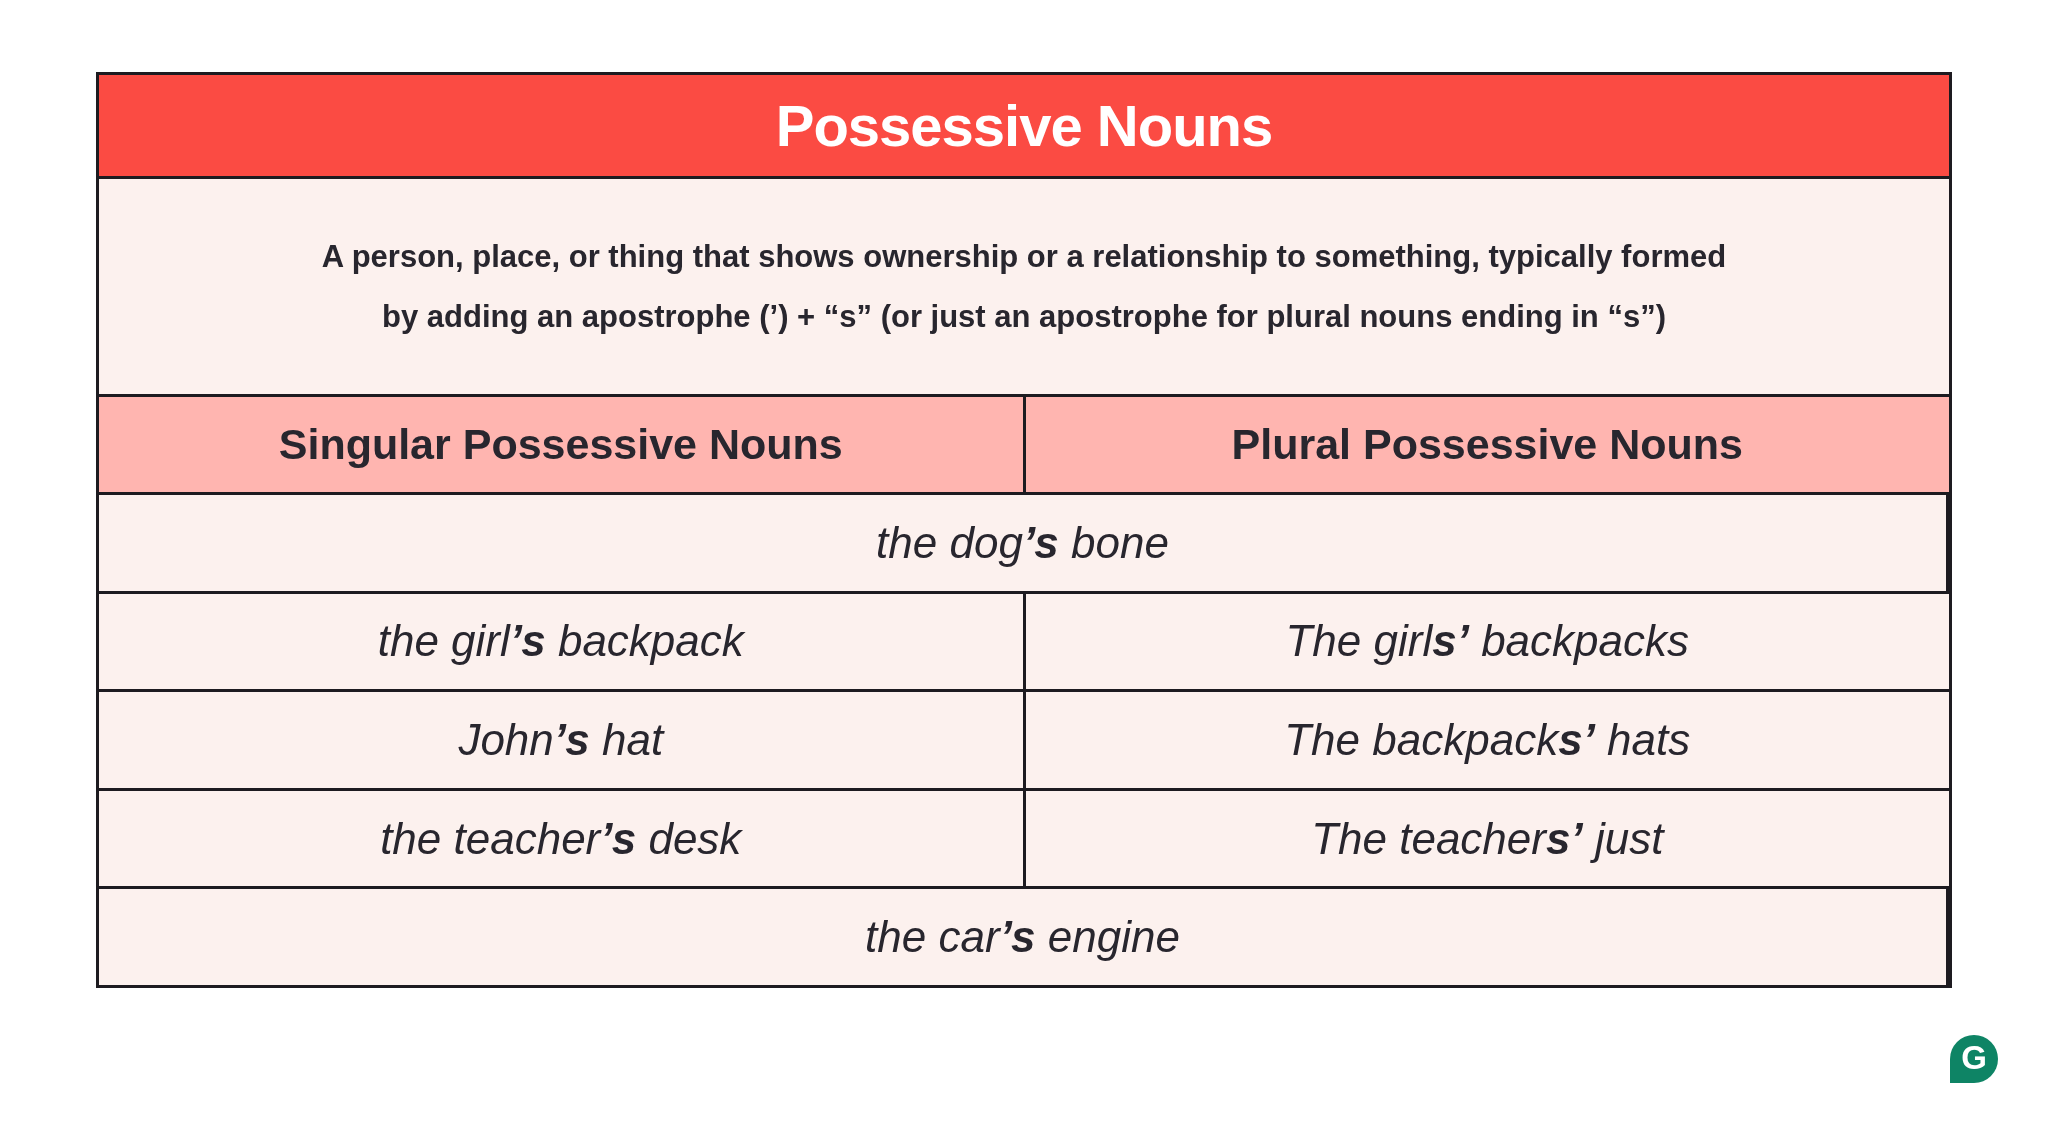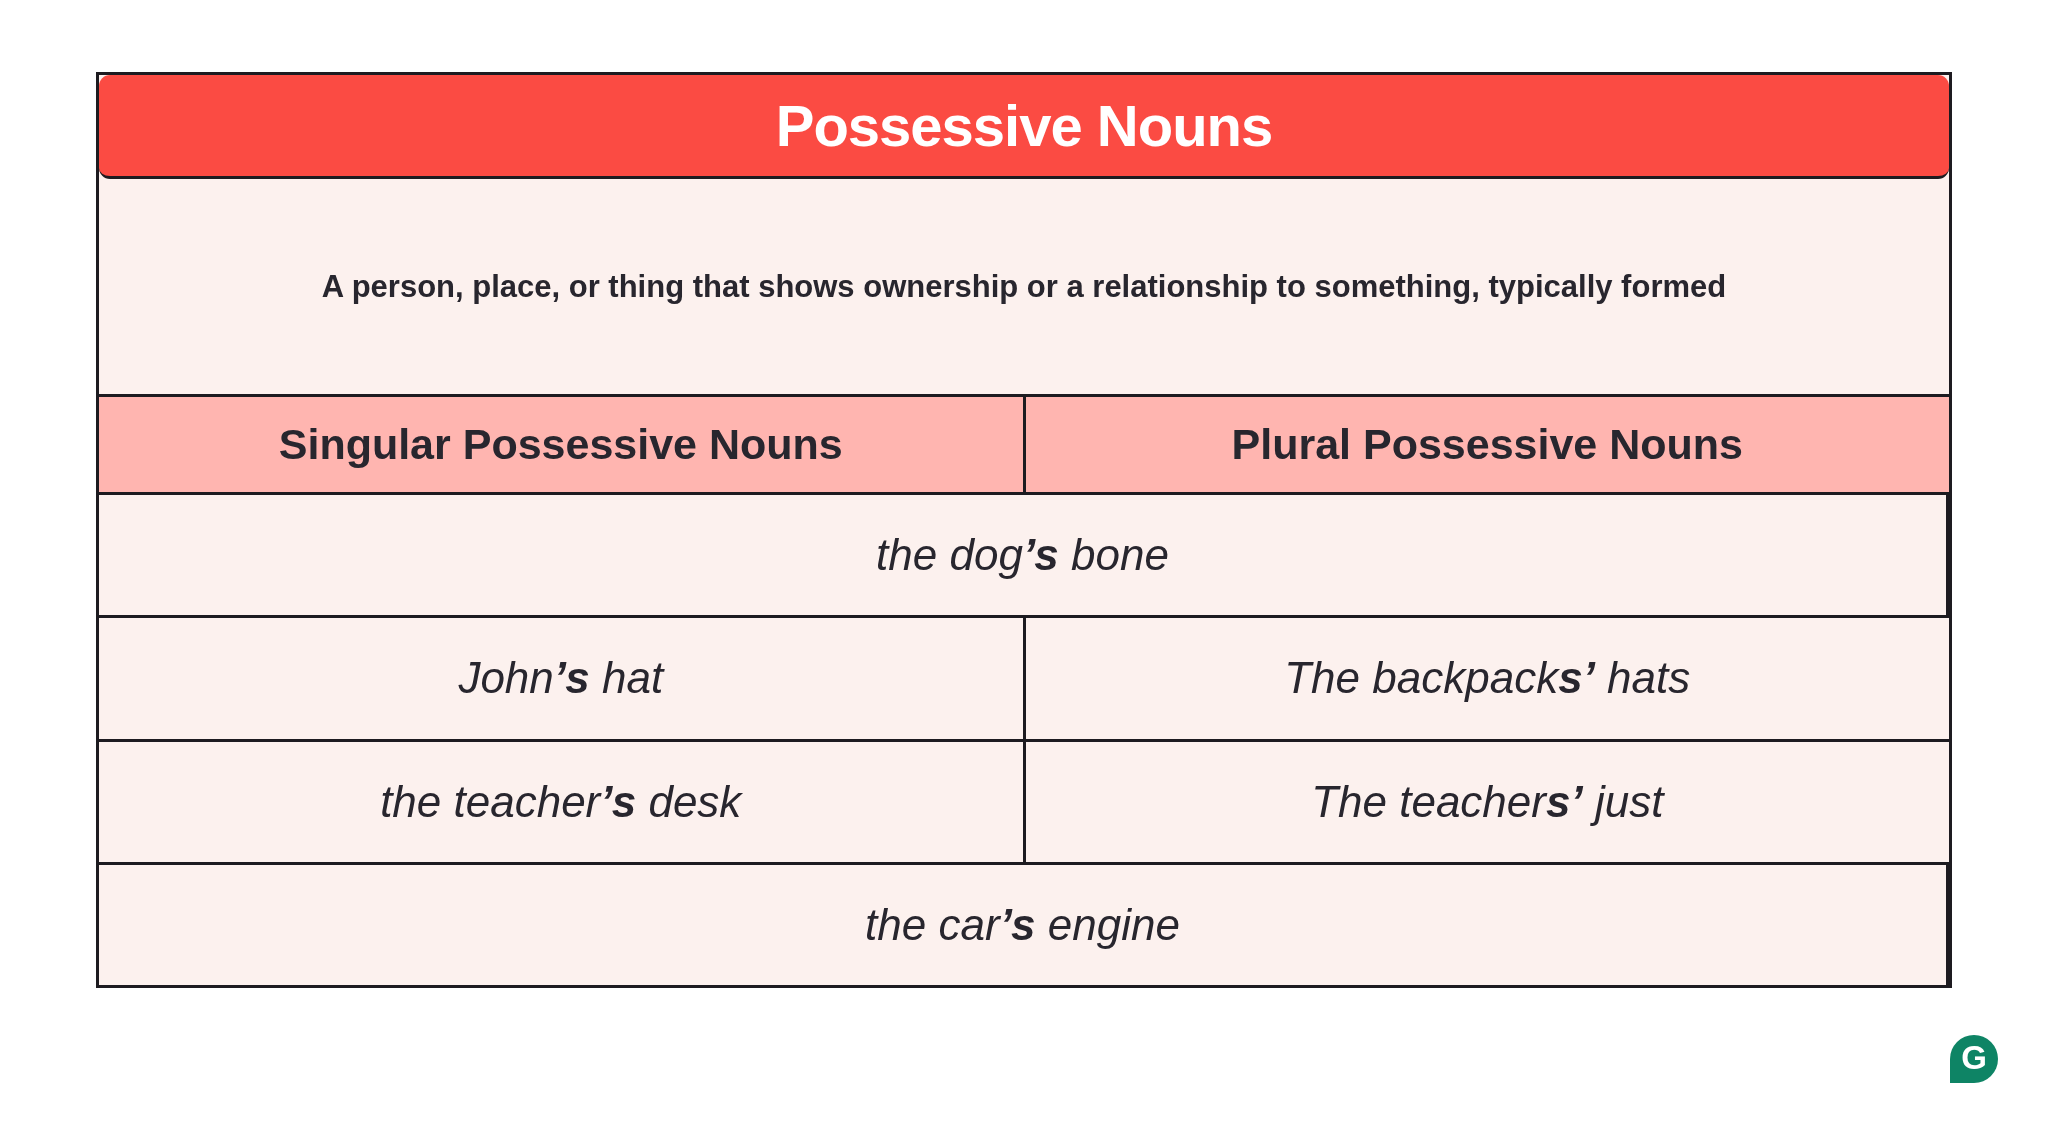--- a/index.html
+++ b/index.html
@@ -29,21 +29,20 @@
   }
   .row-title {
     height: 104px;
     flex: 0 0 auto;
     background: #fb4b43;
     border-bottom: 3px solid #1d1b20;
     box-sizing: border-box;
     display: flex;
     align-items: center;
     justify-content: center;
-    border-radius: 11px;
   }
   .title-text {
     color: #ffffff;
     font-size: 58px;
     font-weight: bold;
     letter-spacing: -1px;
   }
   .row-definition {
     height: 218px;
     flex: 0 0 auto;
@@ -120,37 +119,46 @@
 <div class="canvas">
 
   <div class="poss-table">
 
     <div class="row-title">
       <div class="title-text">Possessive Nouns</div>
     </div>
 
     <div class="row-definition">
       <div class="definition-line">A person, place, or thing that shows ownership or a relationship to something, typically formed</div>
+      <div class="definition-line">by adding an apostrophe (’) + “s” (or just an apostrophe for plural nouns ending in “s”)</div>
     </div>
 
     <div class="row-colheads">
       <div class="cell left">
         <div class="colhead-text">Singular Possessive Nouns</div>
       </div>
       <div class="cell">
         <div class="colhead-text">Plural Possessive Nouns</div>
       </div>
     </div>
 
     <div class="row-example">
       <div class="cell left">
         <div class="example-text"><span>the dog</span><span class="seg-bold">’s</span><span> bone</span></div>
       </div>
     </div>
 
+    <div class="row-example">
+      <div class="cell left">
+        <div class="example-text"><span>the girl</span><span class="seg-bold">’s</span><span> backpack</span></div>
+      </div>
+      <div class="cell">
+        <div class="example-text"><span>The girl</span><span class="seg-bold">s’</span><span> backpacks</span></div>
+      </div>
+    </div>
 
     <div class="row-example">
       <div class="cell left">
         <div class="example-text"><span>John</span><span class="seg-bold">’s</span><span> hat</span></div>
       </div>
       <div class="cell">
         <div class="example-text"><span>The backpack</span><span class="seg-bold">s’</span><span> hats</span></div>
       </div>
     </div>
 

